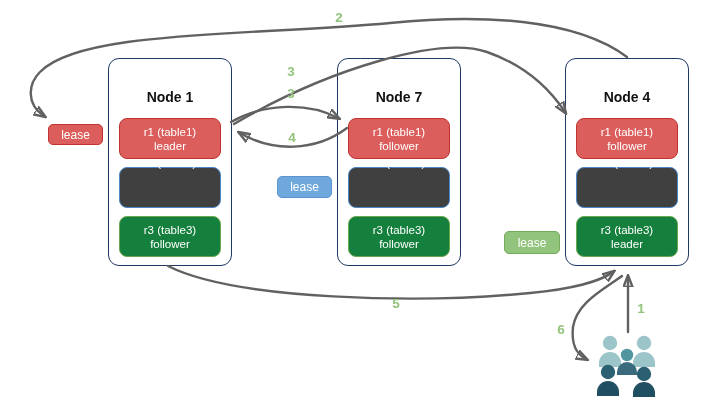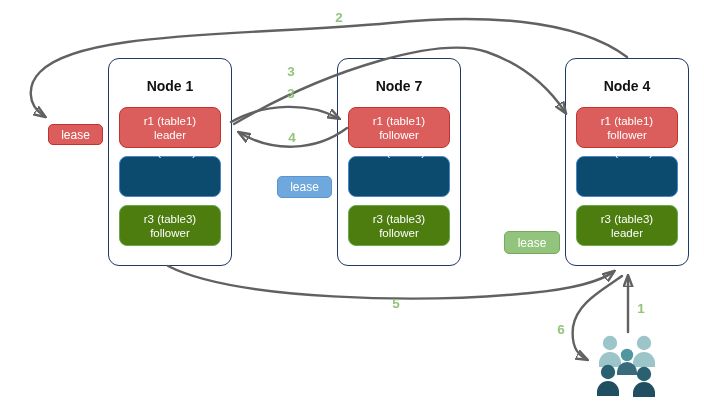--- a/index.html
+++ b/index.html
@@ -8,31 +8,31 @@
     font-family:"Liberation Sans","DejaVu Sans",sans-serif;
   }
   .arrows{position:absolute;left:0;top:0;width:704px;height:405px;z-index:3;pointer-events:none;}
   .arrows path{fill:none;stroke:#616161;stroke-width:2.4;stroke-linecap:round;}
 
   .node{
     position:absolute;top:58px;width:124px;height:208px;background:#ffffff;
     border:1.6px solid #203864;border-radius:11px;box-sizing:border-box;
     display:flex;flex-direction:column;align-items:center;z-index:2;
   }
-  .node-title{margin-top:19px;font-size:14px;font-weight:700;color:#111111;line-height:17px;}
+  .node-title{margin-top:30px;font-size:14px;font-weight:700;color:#111111;line-height:17px;}
   .replica{
     width:102px;height:41px;border-radius:8px;box-sizing:border-box;
     display:flex;flex-direction:column;align-items:center;justify-content:center;
     color:#ffffff;font-size:11.5px;line-height:14px;text-align:center;flex:none;
   }
   .replica.first{margin-top:12px;}
   .replica + .replica{margin-top:8px;}
   .red{background:#db5e5c;border:1.6px solid #c0332e;}
-  .blue{background:#0c4a6e;border:1.6px solid #4a86c8;gap:36px;}
-  .green{background:#4d7c0f;border:1.6px solid #6aa84f;}
+  .blue{background:#404040;border:1.6px solid #4a86c8;gap:36px;}
+  .green{background:#15803d;border:1.6px solid #6aa84f;}
 
   .lease{
     position:absolute;z-index:2;border-radius:5px;color:#ffffff;font-size:12px;
     display:flex;align-items:center;justify-content:center;box-sizing:border-box;margin-top:12px;
   }
   .lease-red{left:48px;top:112px;width:55px;height:21px;background:#db5e5c;border:1.6px solid #c0332e;}
   .lease-blue{left:277px;top:164px;width:55px;height:22px;background:#6fa8dc;border:1px solid #5b94d0;}
   .lease-green{left:504px;top:219px;width:56px;height:23px;background:#93c47d;border:1px solid #77ab5c;}
 
   .num{

